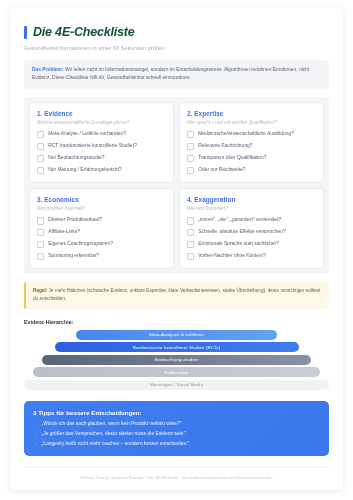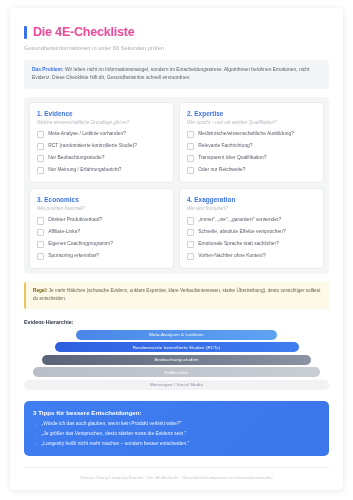--- a/index.html
+++ b/index.html
@@ -21,22 +21,23 @@
     box-sizing:border-box;
     padding:18px 14px 10px 14px;
   }
 
   
   .title-row{display:flex;align-items:center;gap:6px;}
   .title-bar{
     width:3px;height:13px;background:#3b72e8;border-radius:1px;flex:0 0 auto;
   }
   .title{
-    font-size:12.5px;font-weight:bold;color:#ec4899;letter-spacing:-0.2px;
+    font-size:12.5px;font-weight:bold;color:#14532d;letter-spacing:-0.2px;
     line-height:1.1;
+    font-style:italic;
   }
   .subtitle{
     margin-top:5px;margin-left:0;
     font-size:5.6px;color:#a7aeb8;letter-spacing:.05px;
   }
 
   
   .problem{
     margin-top:9px;
     background:#f4f5f7;

